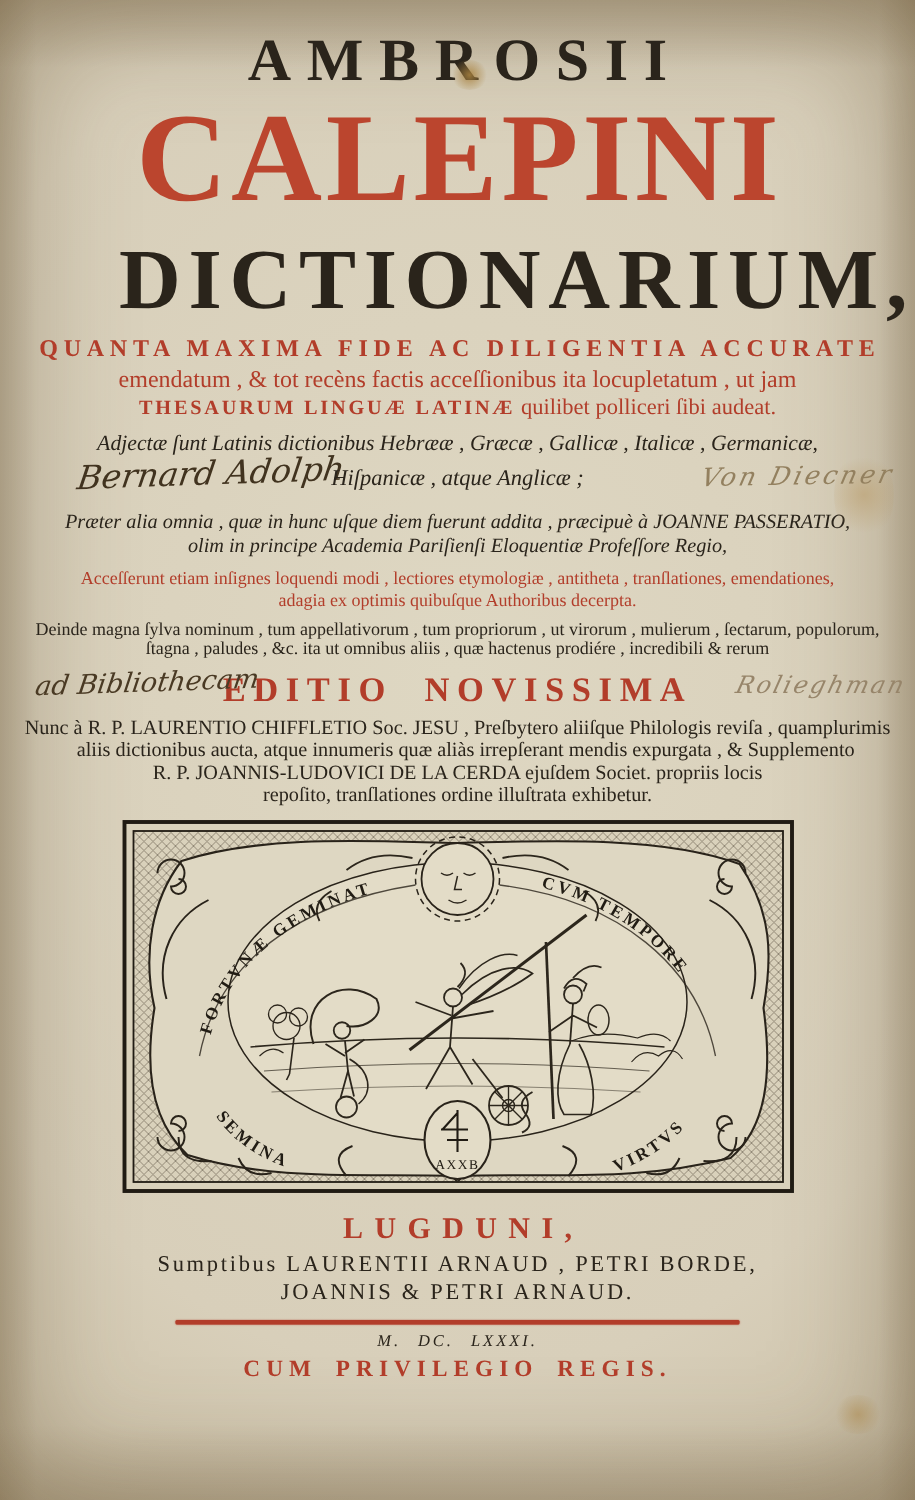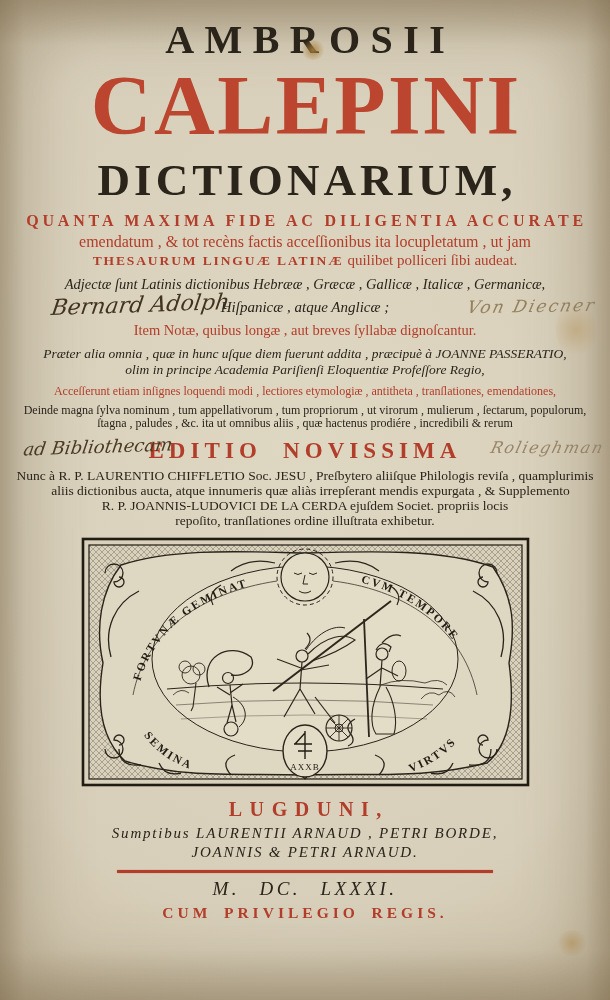--- a/index.html
+++ b/index.html
@@ -13,21 +13,21 @@
       linear-gradient(270deg, rgba(110,88,52,0.22), rgba(110,88,52,0) 4%),
       radial-gradient(ellipse 115% 85% at 50% 45%, #ded7c2 0%, #d8cfba 55%, #c6ba9f 85%, #ab9c7e 100%);
     box-shadow: inset 0 0 70px 22px rgba(90,70,40,0.30);
     color:#2a241b;
   }
   .stain{position:absolute;border-radius:50%;pointer-events:none;}
   .center{text-align:center;}
   .ink-red{color:#b23d2a;}
   .title-author{font-size:40px;font-weight:bold;letter-spacing:.26em;line-height:1;padding-top:20px;text-indent:.26em;}
   .title-main{font-size:84px;font-weight:bold;letter-spacing:.03em;line-height:.95;margin-top:6px;color:#bb452e;text-indent:.03em;}
-  .title-dict{font-size:45px;font-weight:bold;letter-spacing:.09em;line-height:1;margin-top:12px;text-indent:.09em;}
+  .title-dict{font-size:57px;font-weight:bold;letter-spacing:.09em;line-height:1;margin-top:12px;text-indent:.09em;text-align:right;}
   .sub1{font-size:16px;font-weight:bold;letter-spacing:.24em;margin-top:9px;text-indent:.2em;}
   .sub2{font-size:16px;margin-top:3px;}
   .sub3{font-size:15px;margin-top:1px;}
   .sub3 .caps{font-weight:bold;font-size:13.5px;letter-spacing:.14em;}
   .ital{font-style:italic;font-size:14.5px;margin-top:7px;}
   .hand-row{position:relative;height:27px;margin-top:1px;}
   .hand-row .printed{font-style:italic;font-size:15px;position:absolute;left:0;right:0;top:5px;text-align:center;}
   .script{font-family:"DejaVu Serif",serif;font-style:italic;display:inline-block;}
   .hand-left{position:absolute;left:52px;top:-2px;font-size:22px;color:#41331f;transform:skewX(-10deg) rotate(-2deg);}
   .hand-right{position:absolute;right:14px;top:2px;font-size:17px;color:#93805f;transform:skewX(-14deg) rotate(-1deg);letter-spacing:.12em;}
@@ -35,23 +35,23 @@
   .praeter{font-style:italic;font-size:13.5px;line-height:16px;margin-top:7px;}
   .access{font-size:12px;line-height:15px;margin-top:6px;}
   .deinde{font-size:12px;line-height:13.5px;margin-top:5px;}
   .editio-row{position:relative;height:32px;margin-top:3px;}
   .editio{font-size:23px;font-weight:bold;letter-spacing:.22em;word-spacing:.45em;padding-top:4px;}
   .hand-ded{position:absolute;left:24px;top:2px;font-size:18px;color:#4a3a24;transform:skewX(-10deg) rotate(-2deg);}
   .hand-own{position:absolute;right:6px;top:4px;font-size:16px;color:#97856a;transform:skewX(-14deg);letter-spacing:.1em;}
   .nunc{font-size:13.5px;line-height:15px;margin-top:2px;}
   .engraving-wrap{width:449px;margin:9px auto 0;}
   .lugduni{font-size:20px;font-weight:bold;letter-spacing:.38em;margin-top:7px;text-indent:.38em;}
-  .sumpt{font-size:15px;line-height:19px;letter-spacing:.12em;margin-top:3px;font-style:italic;}
+  .sumpt{font-size:15px;line-height:19px;letter-spacing:.12em;margin-top:3px;}
   .red-rule{width:376px;height:3px;background:#b23d2a;margin:8px auto 5px;border-radius:1px;box-shadow:0 0 1px #b23d2a;}
-  .date-line{font-style:italic;font-size:19px;letter-spacing:.18em;word-spacing:.6em;}
+  .date-line{font-style:italic;font-size:11px;letter-spacing:.18em;word-spacing:.6em;}
   .privilege{font-size:15.5px;font-weight:bold;letter-spacing:.26em;word-spacing:.3em;margin-top:4px;}
 </style>
 </head>
 <body>
 
 <div class="page">
 
   <div class="stain" style="left:300px;top:40px;width:26px;height:20px;background:radial-gradient(circle,#a9823fdd 0%,#a9823f00 70%);"></div>
   <div class="stain" style="left:556px;top:300px;width:40px;height:60px;background:radial-gradient(circle,#b99a6588 0%,#b99a6500 70%);"></div>
   <div class="stain" style="left:555px;top:930px;width:34px;height:26px;background:radial-gradient(circle,#a9823f77 0%,#a9823f00 70%);"></div>
@@ -65,26 +65,26 @@
   <div class="center sub3 ink-red"><span class="caps">THESAURUM LINGUÆ LATINÆ</span><span> quilibet polliceri ſibi audeat.</span></div>
 
   <div class="center ital">Adjectæ ſunt Latinis dictionibus Hebrææ , Græcæ , Gallicæ , Italicæ , Germanicæ,</div>
 
   <div class="hand-row">
     <span class="script hand-left">Bernard Adolph</span>
     <div class="printed">Hiſpanicæ , atque Anglicæ ;</div>
     <span class="script hand-right">Von Diecner</span>
   </div>
 
-  <div class="center item-line ink-red">Item Notæ, quibus longæ , aut breves ſyllabæ dignoſcantur.</div>
 
   <div class="center praeter">Præter alia omnia , quæ in hunc uſque diem fuerunt addita , præcipuè à JOANNE PASSERATIO,</div>
   <div class="center praeter" style="margin-top:0;">olim in principe Academia Pariſienſi Eloquentiæ Profeſſore Regio,</div>
 
   <div class="center access ink-red">Acceſſerunt etiam inſignes loquendi modi , lectiores etymologiæ , antitheta , tranſlationes, emendationes,</div>
+  <div class="center access ink-red" style="margin-top:0;">adagia ex optimis quibuſque Authoribus decerpta.</div>
 
   <div class="center deinde">Deinde magna ſylva nominum , tum appellativorum , tum propriorum , ut virorum , mulierum , ſectarum, populorum,</div>
   <div class="center deinde" style="margin-top:0;">ſtagna , paludes , &amp;c. ita ut omnibus aliis , quæ hactenus prodiére , incredibili &amp; rerum</div>
 
   <div class="editio-row">
     <span class="script hand-ded">ad Bibliothecam</span>
     <div class="center editio ink-red">EDITIO NOVISSIMA</div>
     <span class="script hand-own">Rolieghman</span>
   </div>
 

